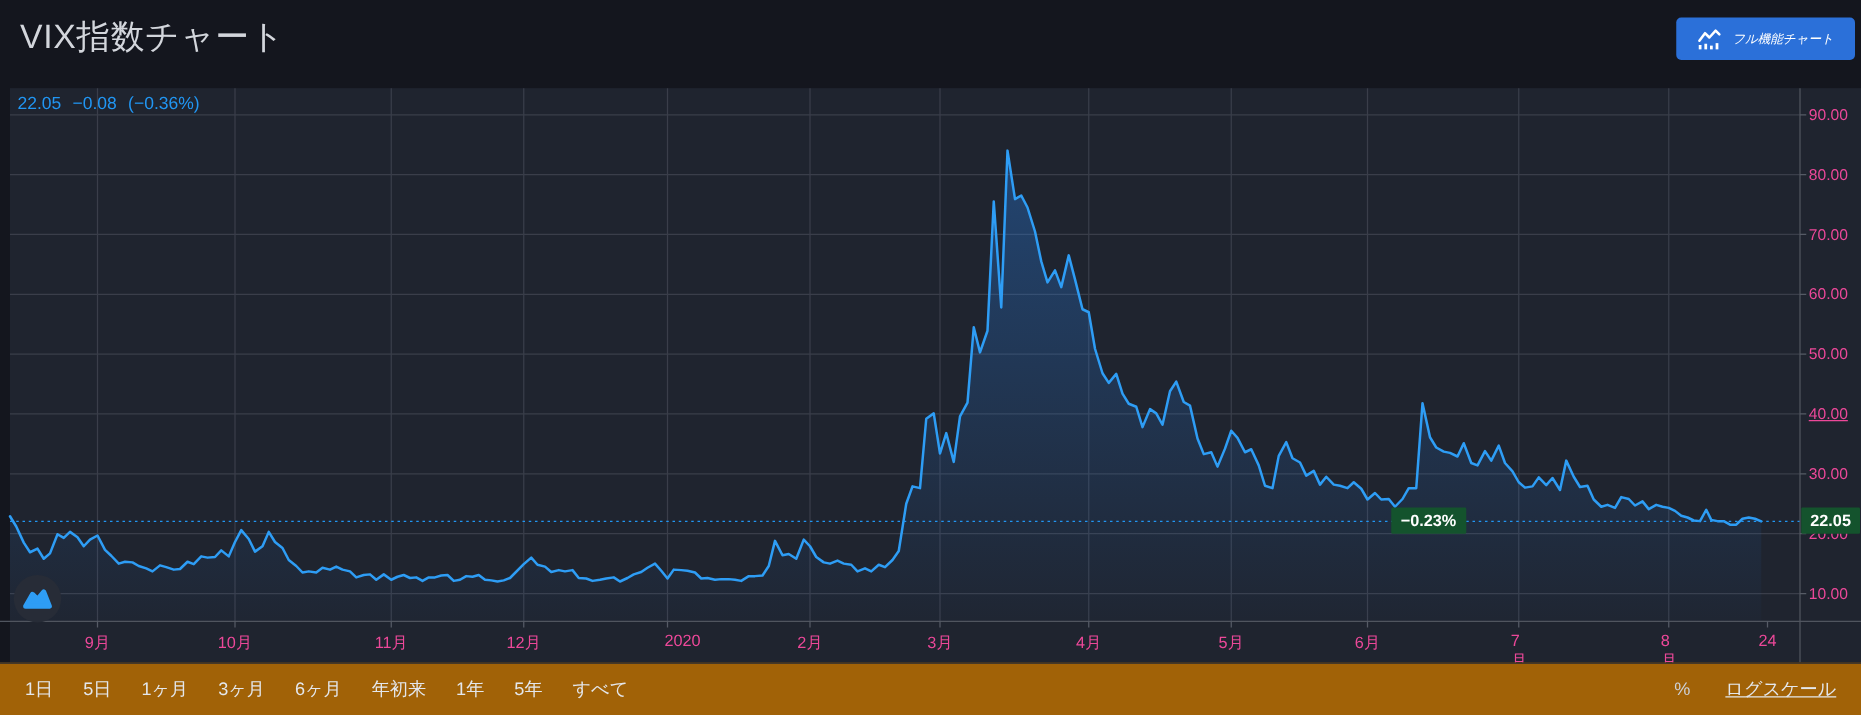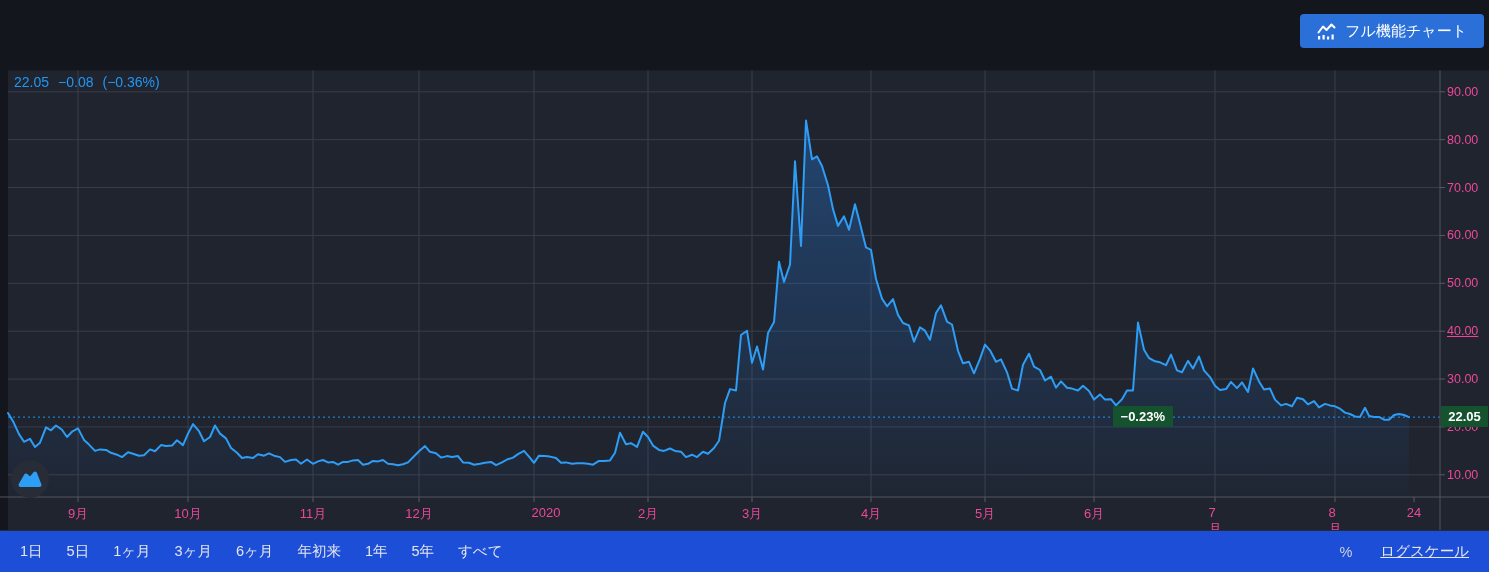--- a/index.html
+++ b/index.html
@@ -5,49 +5,50 @@
   html,body{margin:0;padding:0;background:#14161e;}
   body{width:1489px;height:572px;position:relative;overflow:hidden;
        font-family:"Liberation Sans","DejaVu Sans",sans-serif;
        -webkit-font-smoothing:antialiased;}
   
   #header{position:absolute;left:0;top:0;width:1489px;height:62px;background:#14161e;}
   #page-title{position:absolute;left:16px;top:11px;font-size:27px;font-weight:500;
               color:#d3d6dc;letter-spacing:.5px;}
   #full-chart-btn{position:absolute;right:5px;top:14px;height:34px;display:flex;
                   align-items:center;gap:9px;padding:0 17px;background:#2b70d9;
-                  border:none;border-radius:4px;color:#fff;font-size:15px;cursor:pointer;
-                  font-family:inherit;}
+                  border:none;border-radius:4px;color:#fff;font-size:10px;cursor:pointer;
+                  font-family:inherit;font-style:italic;}
   
   #chart-root{position:absolute;left:0;top:62px;width:1225px;height:468px;}
   #chart-svg{position:absolute;left:0;top:0;}
   .ylabel{position:absolute;left:1447px;font-size:12.5px;color:#ec4899;line-height:16px;}
   .xlabel{position:absolute;top:443px;transform:translateX(-50%);font-size:13px;color:#ec4899;}
   #legend{position:absolute;left:14px;top:12px;font-size:14px;color:#2196f3;
           display:flex;gap:9px;white-space:nowrap;}
   .price-tag{position:absolute;height:21px;line-height:21px;background:#14532d;color:#fff;
              font-size:13px;font-weight:bold;text-align:center;border-radius:1px;}
   #change-tag{right:52px;top:344px;padding:0 8px;}
   #price-tag{left:1441px;top:344px;width:47px;}
   #tv-logo{position:absolute;left:11px;top:398px;width:38px;height:38px;border-radius:50%;
            background:#272c37;display:flex;align-items:center;justify-content:center;}
   
-  #toolbar{position:absolute;left:0;top:530px;width:1489px;height:42px;background:#1d4ed8;
+  #toolbar{position:absolute;left:0;top:530px;width:1489px;height:42px;background:#a16207;
            border-top:1px solid #272b34;display:flex;align-items:center;
            justify-content:space-between;box-sizing:border-box;padding:0 20px;}
   #ranges{display:flex;gap:24px;}
   .range-btn{font-size:14.5px;color:#e4e7ec;cursor:pointer;}
   #scale-group{display:flex;gap:28px;align-items:center;}
   #percent-toggle{font-size:14.5px;color:#cdd1d8;cursor:pointer;}
   #log-toggle{font-size:14.5px;color:#e4e7ec;cursor:pointer;text-decoration:underline;}
 </style>
 </head>
 <body>
 
 <div id="header">
+  <div id="page-title">VIX指数チャート</div>
   <button id="full-chart-btn">
     <span style="display:flex;">
       <svg width="19" height="17" viewBox="0 0 19 17">
         <polyline points="1.5,9.5 6,3.5 9.5,7 14.5,1.5 17.5,4.5" fill="none" stroke="#fff" stroke-width="2" stroke-linecap="round" stroke-linejoin="round"></polyline>
         <rect x="1" y="13" width="2.2" height="3.5" fill="#fff"></rect>
         <rect x="5.5" y="12" width="2.2" height="4.5" fill="#fff"></rect>
         <rect x="10" y="13.5" width="2.2" height="3" fill="#fff"></rect>
         <rect x="14.5" y="11.5" width="2.2" height="5" fill="#fff"></rect>
       </svg>
     </span>

